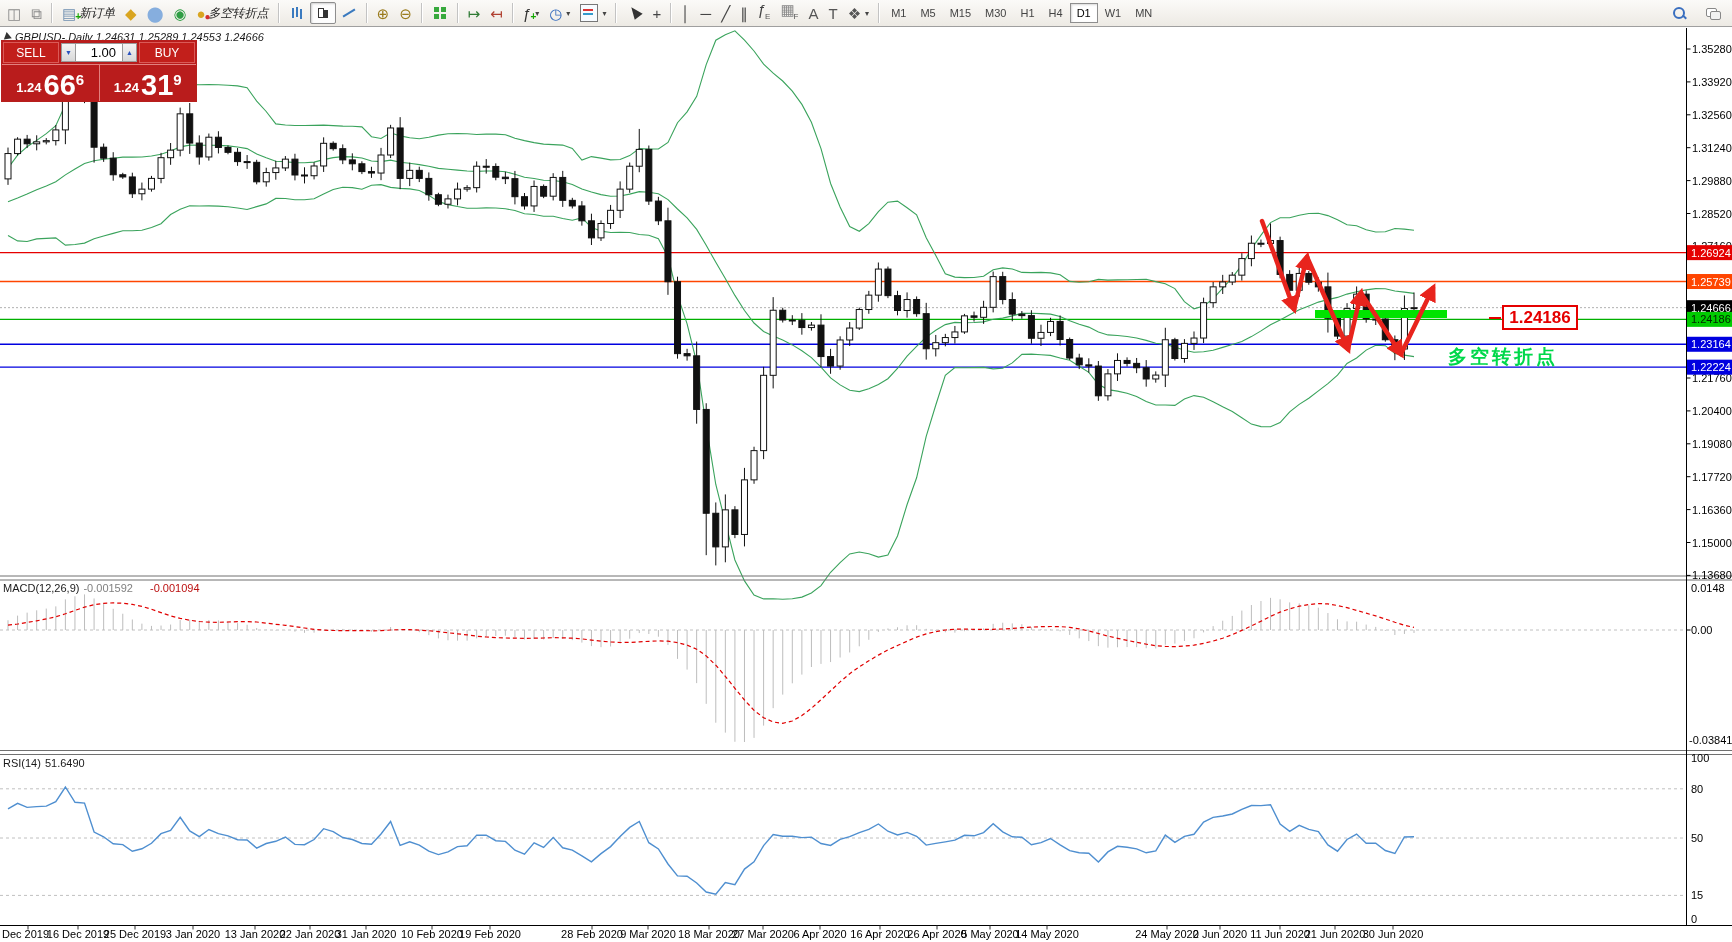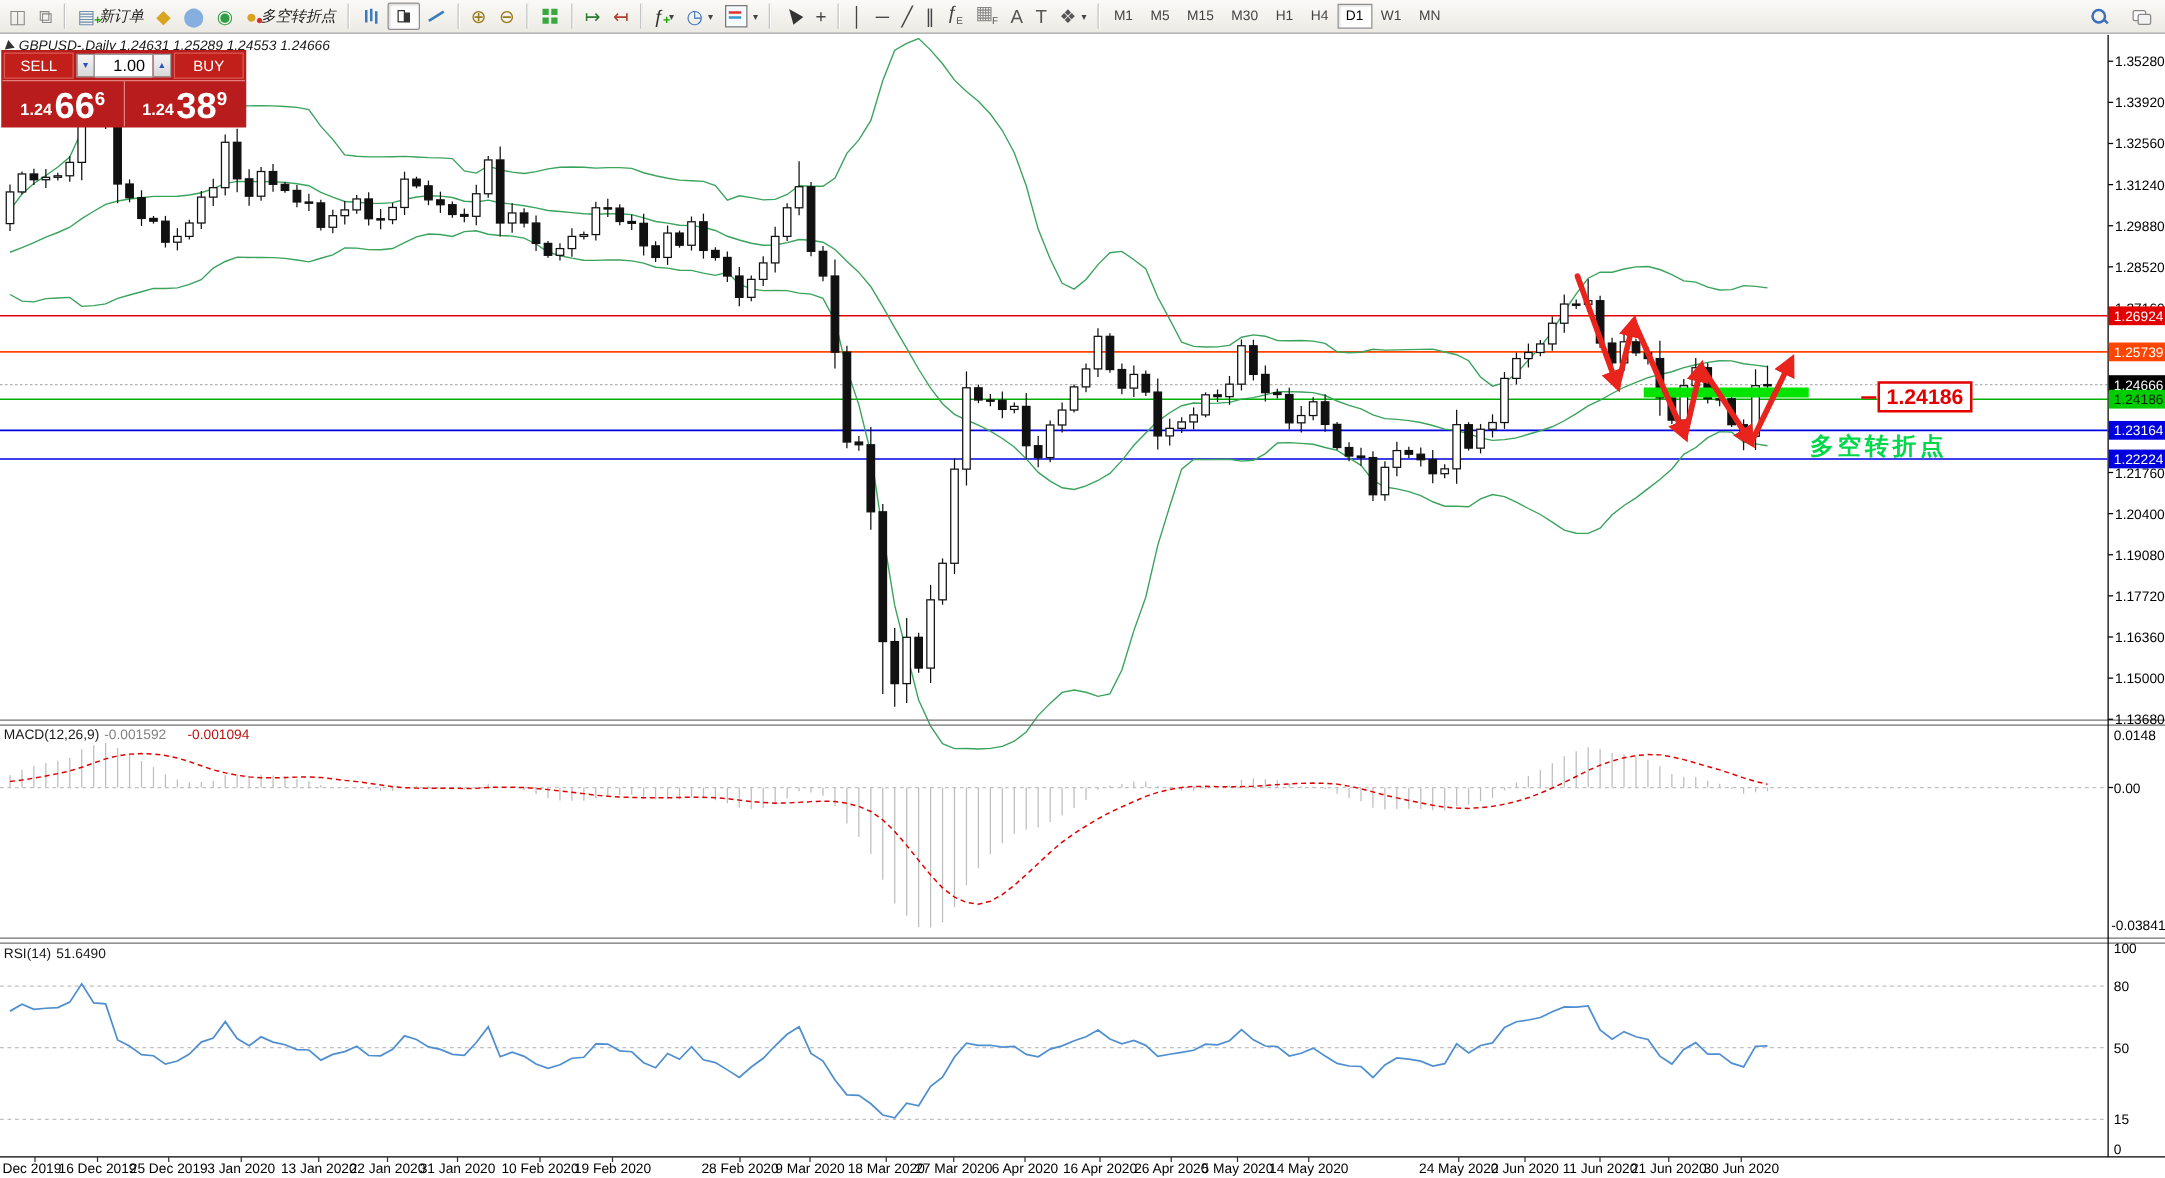--- a/index.html
+++ b/index.html
@@ -799,21 +799,21 @@
       <button class="oc-btn">BUY</button>
     </div>
     <div id="oc-row2">
       <div class="oc-price">
         <span class="p-small">1.24</span>
         <span class="p-big">66</span>
         <span class="p-sup">6</span>
       </div>
       <div class="oc-price">
         <span class="p-small">1.24</span>
-        <span class="p-big">38</span>
+        <span class="p-big">31</span>
         <span class="p-sup">9</span>
       </div>
     </div>
   </div>
 
   <div id="macd-label">
     <span>MACD(12,26,9)</span><span class="ind-v1">-0.001592</span><span class="ind-v2">-0.001094</span>
   </div>
   <div id="rsi-label">
     <span>RSI(14)</span><span style="margin-left:4px">51.6490</span>

